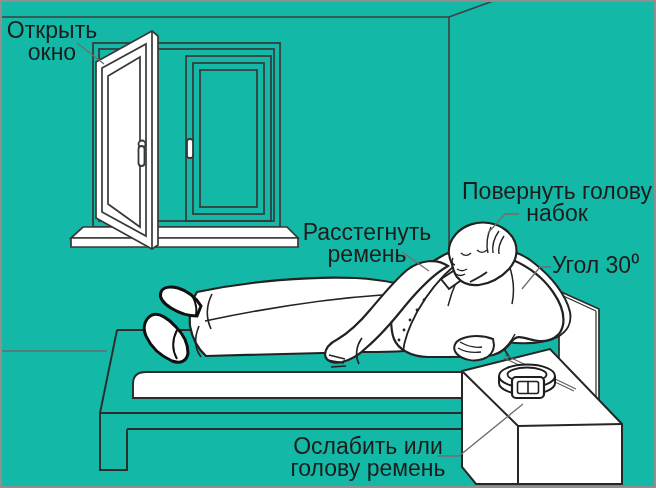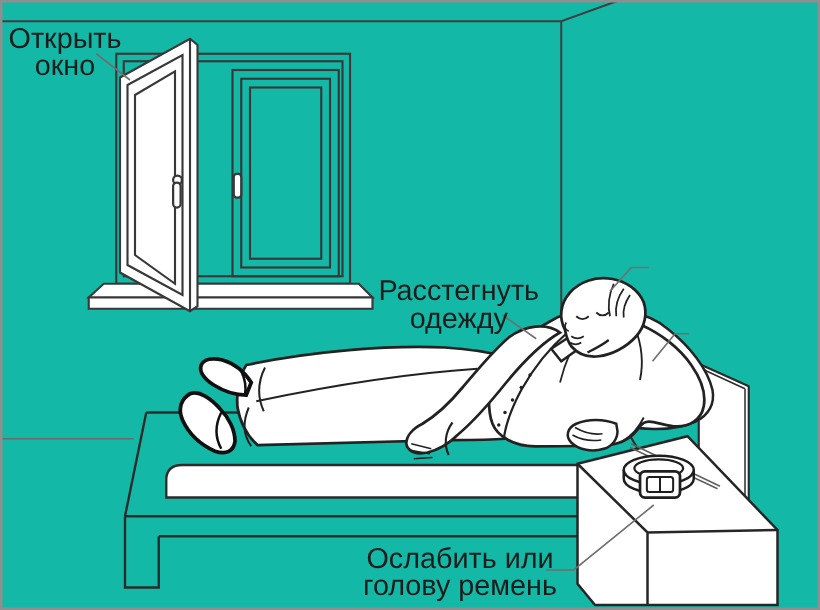--- a/index.html
+++ b/index.html
@@ -128,20 +128,23 @@
     <path d="M437,456 H459 L523,404"></path>
   </g>
 
   <rect x="1" y="1" width="654" height="486" fill="none" stroke="#8f8f8f" stroke-width="2"></rect>
 </svg>
 
   <div class="label" style="left:2px; top:19px; width:100px;">Открыть
 окно</div>
 
   <div class="label" style="left:295px; top:221px; width:144px;">Расстегнуть
-одежду</div>
+ремень</div>
 
+  <div class="label" style="left:457px; top:180px; width:200px;">Повернуть голову
+набок</div>
 
+  <div class="label left-al" style="left:552px; top:254px; width:104px;">Угол 30⁰</div>
 
   <div class="label" style="left:286px; top:435px; width:164px;">Ослабить или
 голову ремень</div>
 
 </div>
 
 </body></html>

